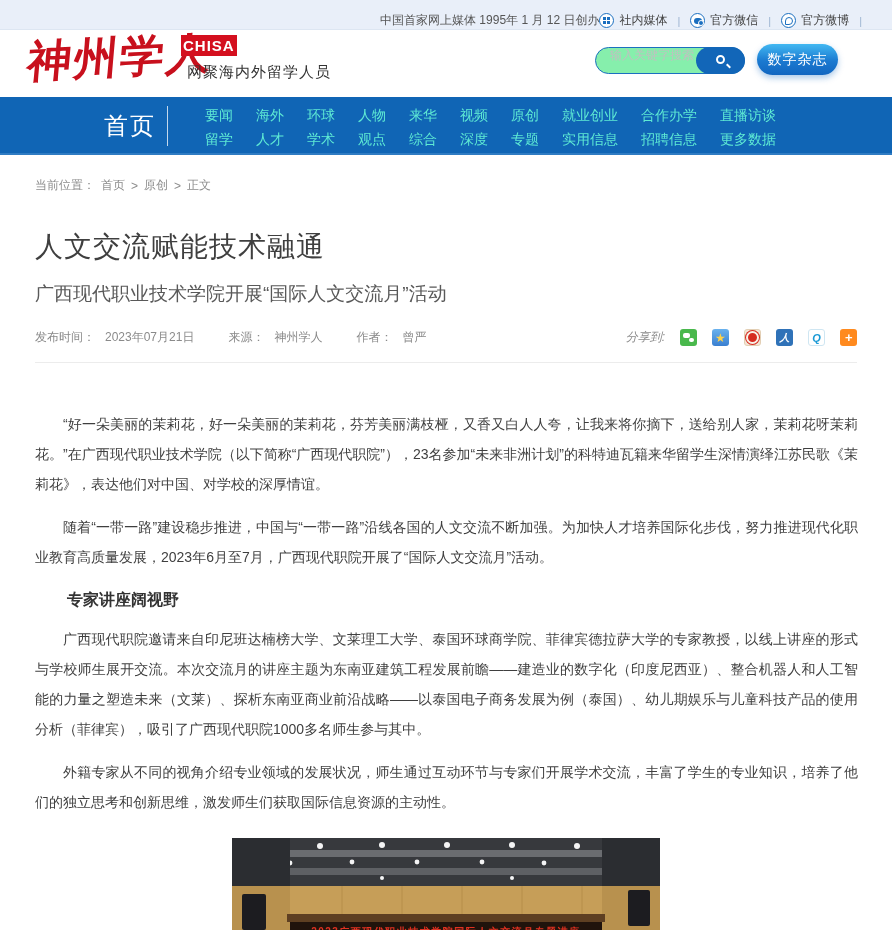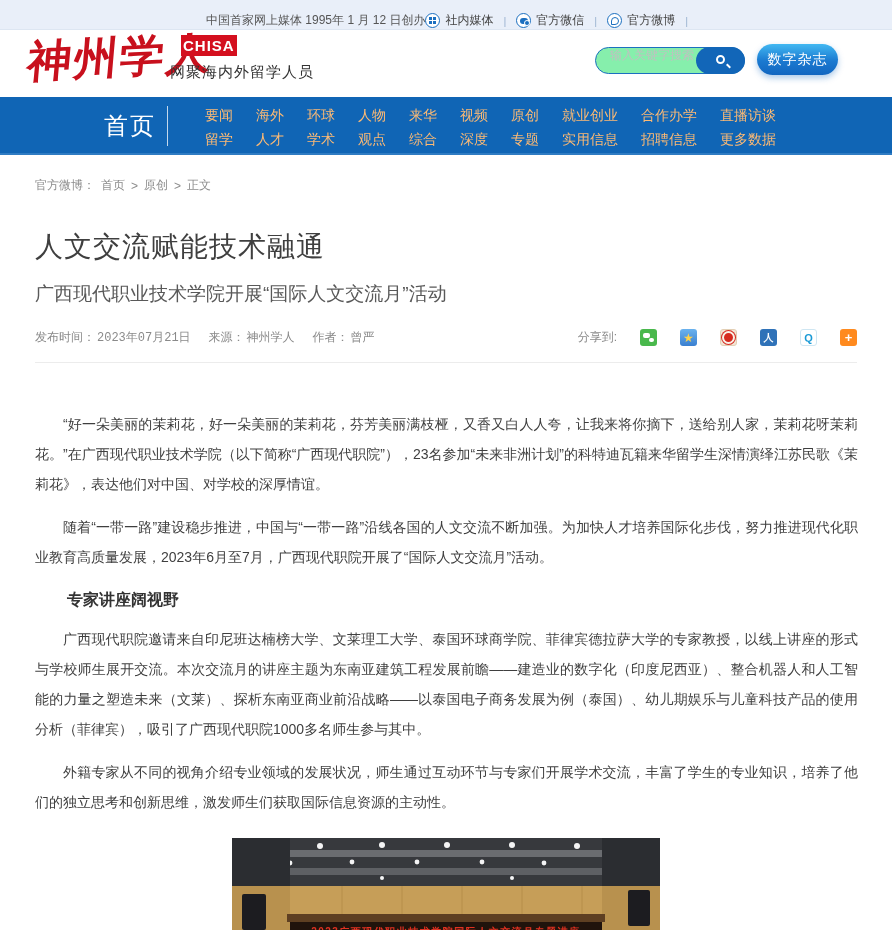--- a/index.html
+++ b/index.html
@@ -1,21 +1,21 @@
 <!DOCTYPE html>
 <html><head>
 <meta charset="utf-8">
 <style>
   * { margin:0; padding:0; box-sizing:border-box; }
   html,body { width:892px; height:930px; overflow:hidden; background:#fff;
     font-family:"Liberation Sans","DejaVu Sans",sans-serif; }
 
   
   .topbar { height:30px; background:#e9eff9; display:flex; align-items:center;
-    justify-content:center; padding:12px 30px 0 32px; border-bottom:1px solid #dde6f2; }
+    justify-content:flex-end; padding:12px 30px 0 32px; border-bottom:1px solid #dde6f2; }
   .topbar-slogan { font-size:12px; color:#555; }
   .topbar-links { display:flex; align-items:center; gap:10px; }
   .topbar-item { display:flex; align-items:center; gap:5px; font-size:12px; color:#444; cursor:pointer; }
   .tb-ico { width:15px; height:15px; border-radius:50%; border:1px solid #1b6fc0; background:#fff;
     display:inline-flex; align-items:center; justify-content:center; }
   .tb-ico i { display:block; }
   .ico-grid { width:7px; height:7px;
     background:linear-gradient(#1b6fc0,#1b6fc0) 0 0/3px 3px no-repeat,
                linear-gradient(#1b6fc0,#1b6fc0) 4px 0/3px 3px no-repeat,
                linear-gradient(#1b6fc0,#1b6fc0) 0 4px/3px 3px no-repeat,
@@ -26,21 +26,21 @@
   .ico-weibo { width:8px; height:8px; border:1.5px solid #1b6fc0; border-radius:50% 50% 50% 0; }
   .tb-sep { color:#9db4d2; font-size:11px; }
 
   
   .header { position:relative; height:67px; background:#fff; }
   .logo-text { position:absolute; left:28px; top:-2px; font-size:44px; font-weight:bold;
     color:#c8101d; font-family:"DejaVu Serif","Liberation Serif",serif;
     transform:skewX(-8deg) rotate(-3deg); letter-spacing:2px; cursor:pointer; }
   .logo-badge { position:absolute; left:181px; top:5px; background:#d40f1e; color:#fff;
     font-weight:bold; font-size:15px; padding:2px 2px; letter-spacing:1px; }
-  .logo-tagline { position:absolute; left:170px; top:33px; font-size:15px; color:#333; letter-spacing:1px; }
+  .logo-tagline { position:absolute; left:187px; top:33px; font-size:15px; color:#333; letter-spacing:1px; }
   .search-wrap { position:absolute; left:595px; top:17px; width:150px; height:27px;
     border:1px solid #1b6fc0; border-radius:14px; background:#86efac; display:flex; align-items:flex-start; }
   .search-input { border:none; outline:none; background:transparent; font-size:12px;
     padding:0 0 0 14px; width:100px; color:#333; }
   .search-input::placeholder { color:#c0c0c0; }
   .search-btn { position:absolute; right:-1px; top:-1px; width:49px; height:27px;
     background:#1266b8; border:none; border-radius:14px; cursor:pointer; }
   .mag { display:inline-block; width:9px; height:9px; border:2px solid #fff; border-radius:50%;
     position:relative; top:-1px; }
   .mag:after { content:""; position:absolute; left:8px; top:8px; width:5px; height:2px;
@@ -49,34 +49,34 @@
     border-radius:16px; background:linear-gradient(180deg,#42b8f2 0%,#1a79d0 55%,#1266c0 100%);
     color:#fff; font-size:14px; font-weight:normal; letter-spacing:1px; cursor:pointer;
     box-shadow:0 3px 6px rgba(18,102,192,.35); }
 
   
   .nav { position:relative; height:58px; background:#1065b5; border-bottom:2px solid #2f7cc3; }
   .nav-home { position:absolute; left:104px; top:13px; font-size:24px; color:#fff; cursor:pointer; letter-spacing:2px; }
   .nav-divider { position:absolute; left:167px; top:9px; width:1px; height:40px; background:rgba(255,255,255,.75); }
   .nav-cols { position:absolute; left:205px; top:6px; display:flex; gap:23px; }
   .nav-col { display:flex; flex-direction:column; }
-  .nav-col span { color:#fdba74; font-size:14px; line-height:24px; cursor:pointer; white-space:nowrap; }
+  .nav-col span { color:#5eead4; font-size:14px; line-height:24px; cursor:pointer; white-space:nowrap; }
 
   
   .crumbs { margin:22px 0 0 35px; font-size:12px; color:#8c8c8c; display:flex; gap:6px; align-items:center; }
   .crumbs a { color:#8c8c8c; text-decoration:none; cursor:pointer; }
 
   
   .art-head { margin:34px 35px 9px 35px; }
   .art-title { font-size:28px; color:#3f3f3f; font-weight:400; letter-spacing:1px; }
   .art-subtitle { margin-top:15px; font-size:19px; color:#595959; font-weight:400; }
   .meta-row { margin-top:22px; display:flex; justify-content:space-between; align-items:center; }
-  .meta-left { font-size:12px; color:#8a8a8a; display:flex; gap:2px;font-family:Liberation Mono, monospace; }
+  .meta-left { font-size:12px; color:#8a8a8a; display:flex; gap:10px; }
   .meta-left .gap { width:14px; }
-  .share { display:flex; align-items:center; gap:23px; font-size:12px; color:#8a8a8a; }
+  .share { display:flex; align-items:center; gap:15px; font-size:12px; color:#8a8a8a;font-style:italic; }
   .si { width:17px; height:17px; border-radius:3px; display:inline-flex; align-items:center;
     justify-content:center; font-size:11px; font-weight:bold; color:#fff; cursor:pointer; position:relative; }
   .si-wechat { background:#49b84c; }
   .si-wechat:before { content:""; width:7px; height:5px; background:#fff; border-radius:2px;
     position:absolute; left:3px; top:4px; }
   .si-wechat:after { content:""; width:5px; height:4px; background:#fff; border-radius:2px;
     position:absolute; right:3px; bottom:4px; }
   .si-qzone { background:linear-gradient(180deg,#6ab2ee,#3a7fd0); color:#ffd24a; font-size:12px; }
   .si-weibo { background:#f3e6d6; border:1px solid #e3cfb5; }
   .si-weibo:before { content:""; width:9px; height:9px; background:#d62b20; border-radius:50%;
@@ -179,21 +179,21 @@
       <span>招聘信息</span>
     </div>
     <div class="nav-col">
       <span>直播访谈</span>
       <span>更多数据</span>
     </div>
   </div>
 </div>
 
 <div class="crumbs">
-  <span>官方微博：</span>
+  <span>当前位置：</span>
   <a>首页</a>
   <span>&gt;</span>
   <a>原创</a>
   <span>&gt;</span>
   <a>正文</a>
 </div>
 
 <div class="art-head">
   <h1 class="art-title">人文交流赋能技术融通</h1>
   <h2 class="art-subtitle">广西现代职业技术学院开展“国际人文交流月”活动</h2>

